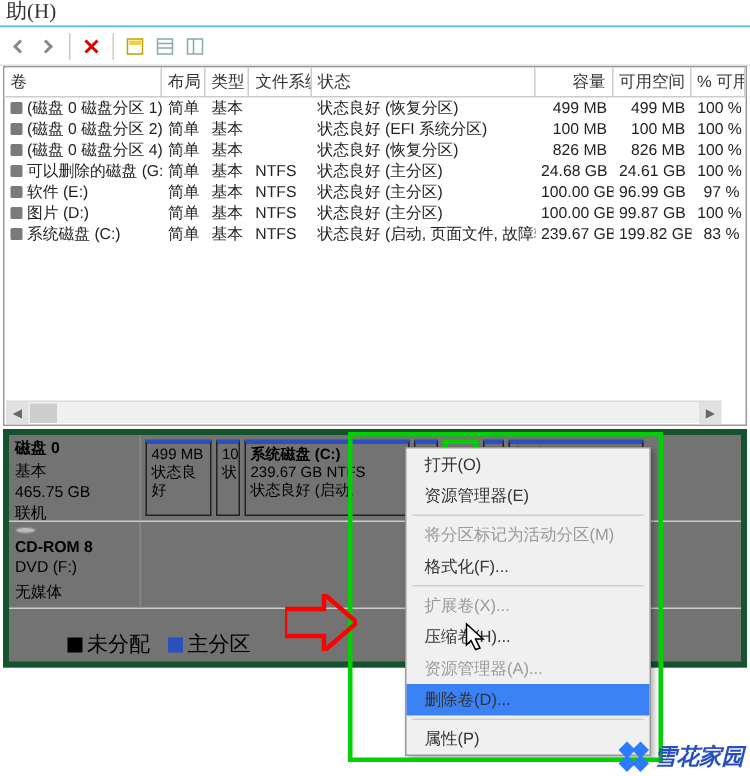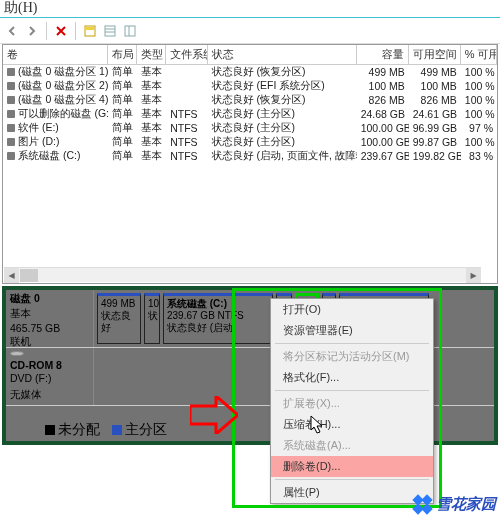--- a/index.html
+++ b/index.html
@@ -33,21 +33,21 @@
   .disk-head.cd .icon { border-radius: 50%; width: 14px; height: 14px; background: #bbb; border: 1px solid #888; }
   .parts { flex: 1; display: flex; gap: 3px; padding: 3px; align-items: stretch; }
   .part { border: 1px solid #222; padding: 2px 3px; font-size: 10px; line-height: 12px; overflow: hidden; display: flex; flex-direction: column; justify-content: flex-start; }
   .part.primary { border-top: 3px solid #2a4fbf; }
   .part.sel { border: 3px solid #00d000; }
   .legend { position: absolute; bottom: 2px; left: 6px; display: flex; gap: 12px; font-size: 14px; align-items: center; margin-left: 33px; }
   .legchip { width: 10px; height: 10px; display: inline-block; margin-right: 3px; vertical-align: middle; }
   .ctx { position: absolute; top: 298px; left: 270px; width: 164px; background: #f0f0f0; border: 1px solid #999; box-shadow: 2px 2px 4px rgba(0,0,0,.3); z-index: 5; }
   .ctx .mi { padding: 3px 12px; font-size: 11px; color: #333; }
   .ctx .mi.disabled { color: #9a9a9a; }
-  .ctx .mi.sel { background: #fca5a5; }
+  .ctx .mi.sel { background: #3b82f6; }
   .ctx hr { border: none; border-top: 1px solid #ccc; margin: 2px 4px; }
   .green-box { position: absolute; top: 288px; left: 232px; width: 210px; height: 220px; border: 3px solid #00d000; z-index: 6; pointer-events: none; }
   .arrow-big { position: absolute; top: 396px; left: 190px; z-index: 7; pointer-events: none; }
   .watermark { position: absolute; right: 4px; bottom: 3px; display: flex; align-items: center; gap: 4px; font-size: 15px; font-weight: 700; color: #2a4fbf; font-style: italic; z-index: 8; }
   .wlogo { width: 18px; height: 18px; display: flex; flex-wrap: wrap; gap: 1px; }
   .wlogo > span { width: 8px; height: 8px; background: #2a7bff; transform: rotate(45deg); }
   .cursor { position: absolute; top: 415px; left: 310px; z-index: 9; pointer-events: none; }
 </style>
 </head>
 <body>
@@ -251,21 +251,21 @@
 
 <div class="ctx">
   <div class="mi">打开(O)</div>
   <div class="mi">资源管理器(E)</div>
   <hr>
   <div class="mi disabled">将分区标记为活动分区(M)</div>
   <div class="mi">格式化(F)...</div>
   <hr>
   <div class="mi disabled">扩展卷(X)...</div>
   <div class="mi">压缩卷(H)...</div>
-  <div class="mi disabled">系统磁盘(A)...</div>
+  <div class="mi disabled">资源管理器(A)...</div>
   <div class="mi sel">删除卷(D)...</div>
   <hr>
   <div class="mi">属性(P)</div>
 
 </div>
 
 <div class="green-box"></div>
 
 <svg class="arrow-big" width="48" height="38">
   <path d="M0 10 L26 10 L26 0 L48 19 L26 38 L26 28 L0 28 Z" fill="none" stroke="#ff0000" stroke-width="3"></path>

